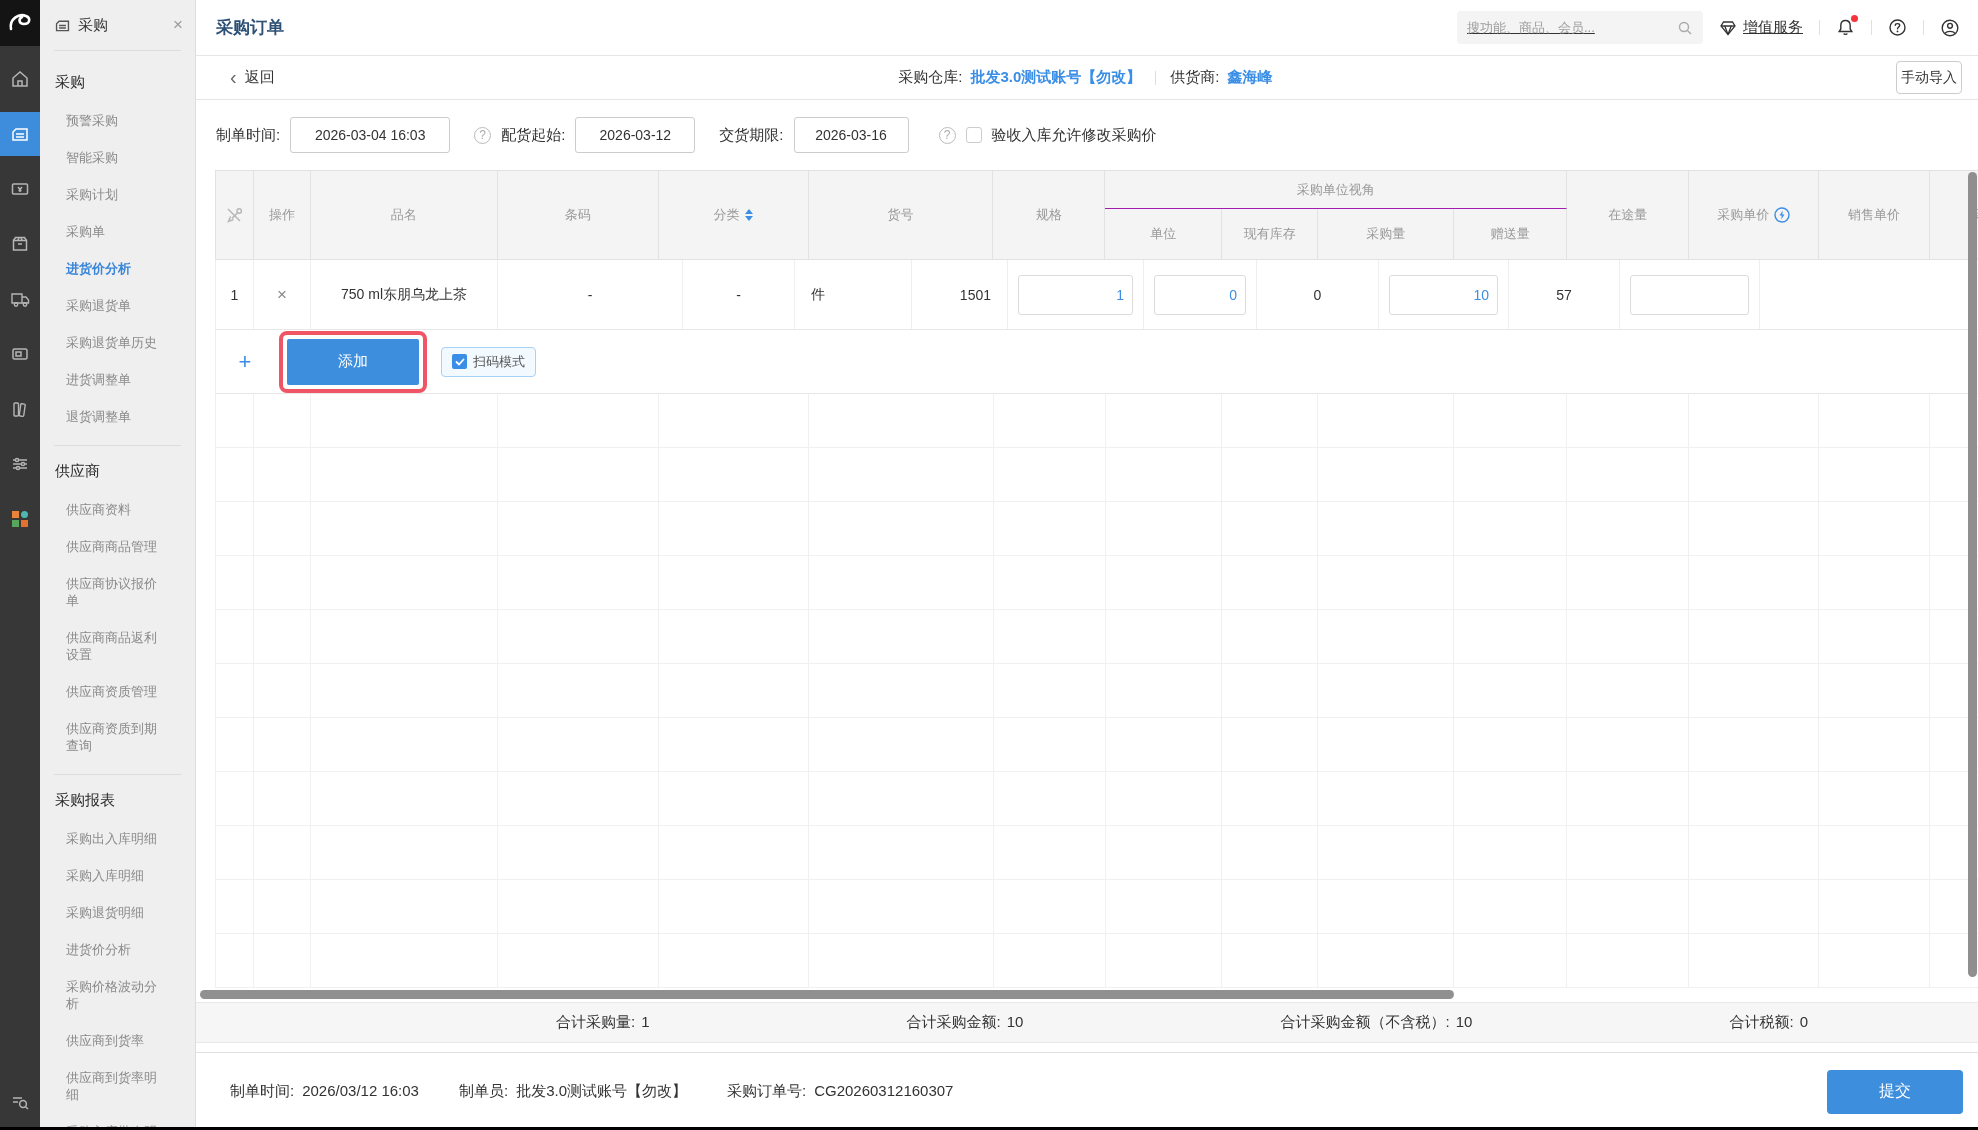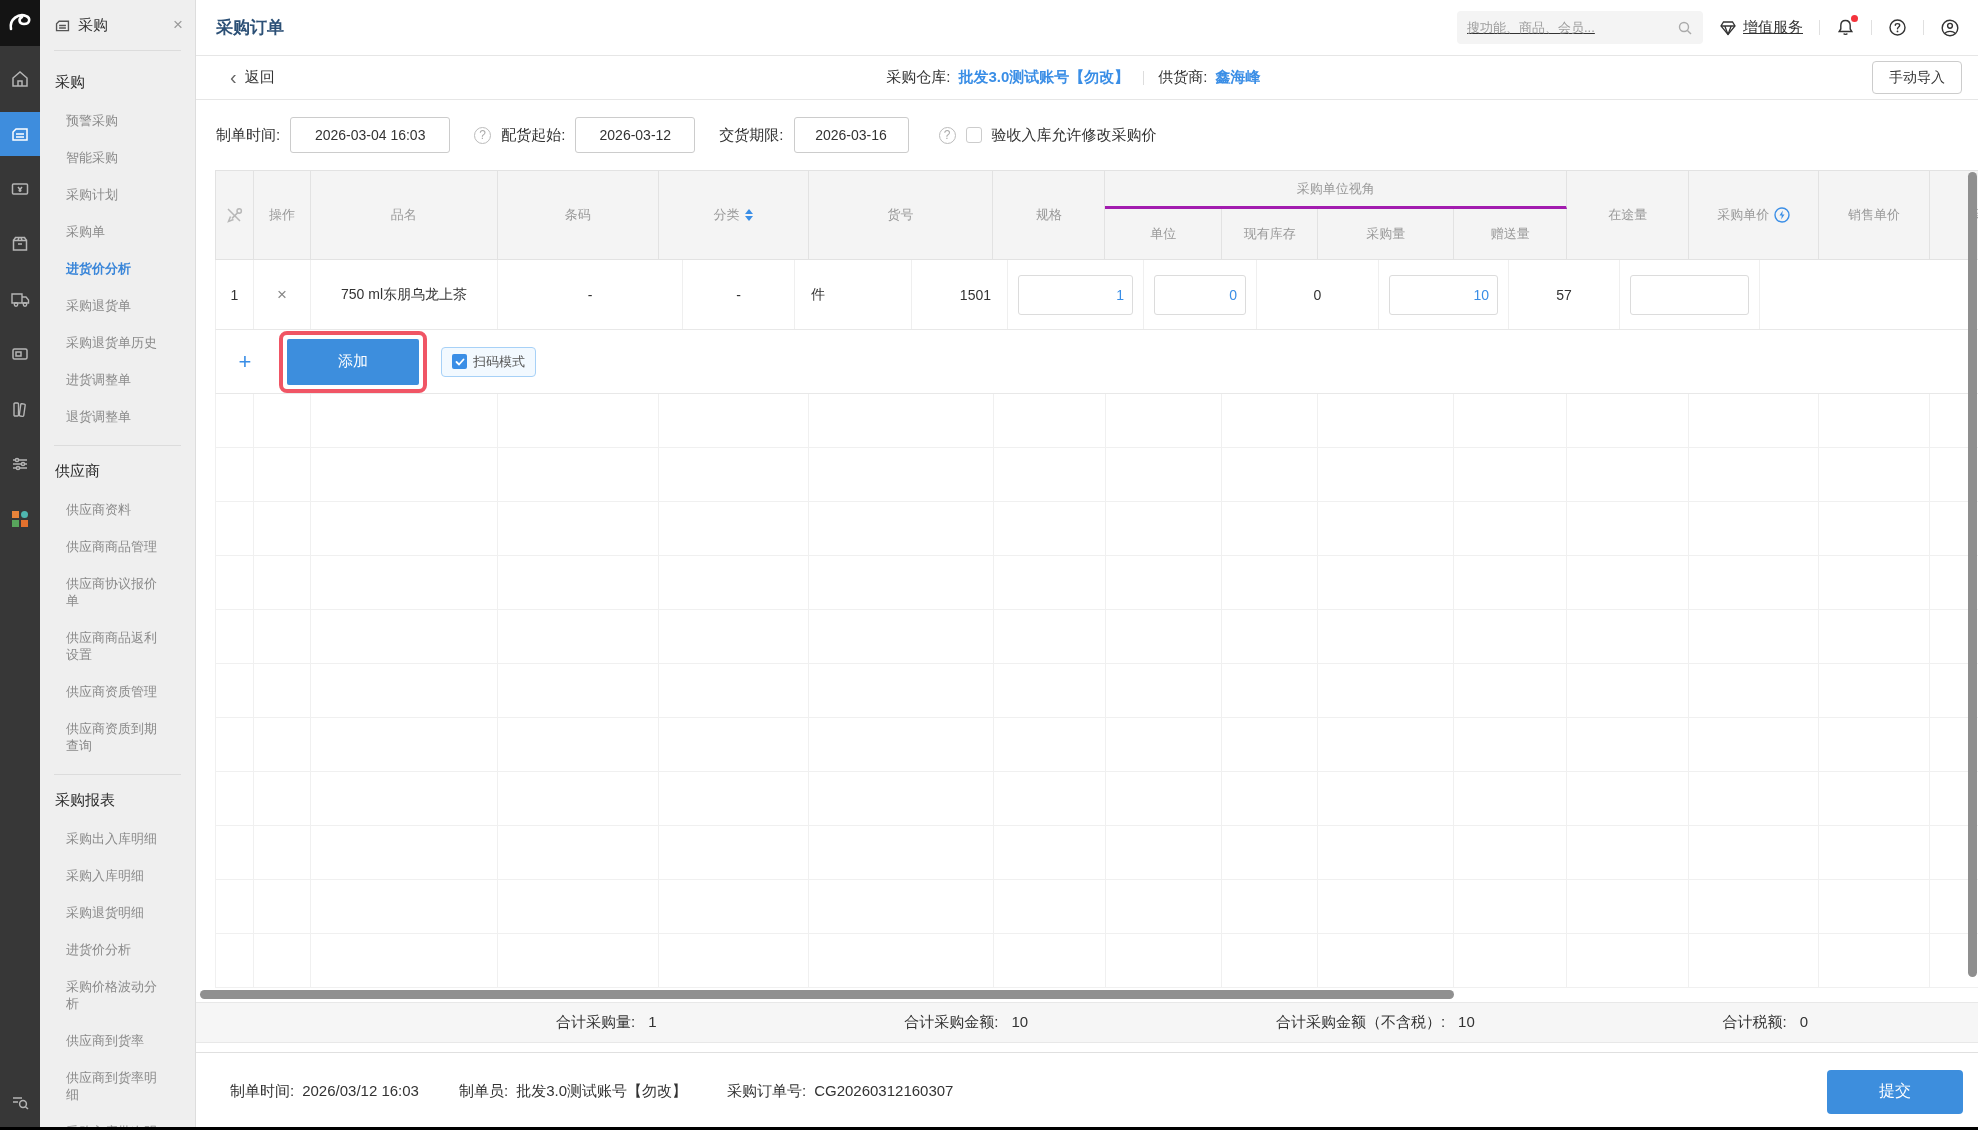--- a/index.html
+++ b/index.html
@@ -40,34 +40,34 @@
   .tb-sep { width:1px; height:15px; background:#e0e0e0; }
   .iconbtn { position:relative; display:flex; align-items:center; justify-content:center; color:#333; cursor:pointer; }
   .bell-dot { position:absolute; top:-3px; right:-3px; width:7px; height:7px; border-radius:50%; background:#f4333c; }
 
   .subbar { height:44px; display:flex; align-items:center; padding:0 16px 0 34px; border-bottom:1px solid #e6e6e6; }
   .back { display:flex; align-items:center; gap:8px; color:#333; font-size:15px; cursor:pointer; }
   .back .chev { color:#666; font-size:20px; line-height:1; transform:translateY(-1px); }
   .sub-center { flex:1; display:flex; align-items:center; justify-content:center; gap:14px; font-size:15px; }
   .blue-link { color:#3a8ee6; cursor:pointer; }
   .vdiv { width:1px; height:14px; background:#ddd; }
-  .btn-outline { height:33px; padding:0 16px; border:1px solid #ccc; border-radius:4px; background:#fff; font-size:14px; color:#333; display:flex; align-items:center; cursor:pointer; }
+  .btn-outline { height:33px; padding:0 4px; border:1px solid #ccc; border-radius:4px; background:#fff; font-size:14px; color:#333; display:flex; align-items:center; cursor:pointer; }
 
   .filterbar { height:70px; display:flex; align-items:center; padding-left:20px; gap:10px; font-size:15px; }
   .filterbar .inp { height:36px; border:1px solid #ccc; border-radius:3px; text-align:center; font-size:14px; color:#333; font-family:inherit; outline:none; }
   .qmark { width:17px; height:17px; border:1px solid #bbb; border-radius:50%; color:#aaa; font-size:12px; display:inline-flex; align-items:center; justify-content:center; flex:0 0 17px; }
   .checkbox { width:16px; height:16px; border:1px solid #ccc; border-radius:3px; background:#fff; display:inline-block; }
 
   
   .table-clip { margin-left:19px; width:calc(100% - 19px); overflow:hidden; }
   .tbl { width:1855px; }
   .thead { display:flex; background:#f4f4f4; border-top:1px solid #e2e2e2; border-left:1px solid #e2e2e2; border-bottom:1px solid #e2e2e2; height:90px; color:#999; font-size:13px; }
   .th { border-right:1px solid #e2e2e2; display:flex; align-items:center; justify-content:center; gap:5px; height:100%; }
   .group { display:flex; flex-direction:column; }
-  .group-title { height:38px; display:flex; align-items:center; justify-content:center; border-right:1px solid #e2e2e2; border-bottom:3px solid #a21caf; }
+  .group-title { height:38px; display:flex; align-items:center; justify-content:center; border-right:1px solid #e2e2e2; border-bottom:1px solid #a21caf; }
   .group-cols { display:flex; flex:1; }
   .group-cols .th { height:auto; }
 
   .c0{width:38px}.c1{width:57px}.c2{width:187px}.c3{width:161px}.c4{width:150px}
   .c5{width:185px}.c6{width:112px}.c7{width:117px}.c8{width:96px}.c9{width:136px}
   .c10{width:113px}.c11{width:122px}.c12{width:130px}.c13{width:111px}.c14{width:140px}
   .gw{width:462px}
 
   .trow { display:flex; height:70px; border-left:1px solid #eee; border-bottom:1px solid #e8e8e8; align-items:stretch; background:#fff; }
   .td { border-right:1px solid #efefef; display:flex; align-items:center; justify-content:center; font-size:14px; color:#333; }
@@ -92,21 +92,21 @@
   .ecell { border-right:1px solid #f0f0f0; height:100%; }
 
   
   .hscroll { height:10px; margin:2px 0 0 2px; position:relative; background:#fff; }
   .hthumb { position:absolute; left:2px; top:0; width:1254px; height:9px; background:#909090; border-radius:5px; }
   .vscroll { position:absolute; right:0; top:170px; width:10px; height:818px; }
   .vthumb { position:absolute; top:2px; right:1px; width:9px; height:805px; background:#8f8f8f; border-radius:5px; }
 
   
   .totals { height:41px; background:#f6f6f6; border-top:1px solid #e8e8e8; border-bottom:1px solid #e8e8e8; display:flex; align-items:center; justify-content:space-between; padding:0 170px 0 360px; font-size:15px; color:#333; margin-top:2px; }
-  .totals .t-item { display:flex; gap:13px; }
+  .totals .t-item { display:flex; gap:6px; }
   .footer { margin-top:auto; height:78px; border-top:1px solid #e0e0e0; display:flex; align-items:center; padding:0 15px 0 34px; gap:40px; font-size:15px; color:#333; background:#fff; }
   .f-item { display:flex; gap:8px; }
   .btn-submit { margin-left:auto; width:136px; height:44px; background:#3d8edd; color:#fff; border:none; border-radius:4px; font-size:16px; font-family:inherit; cursor:pointer; }
   .bottom-line { position:absolute; left:0; bottom:0; width:100%; height:3px; background:#000; }
 
   svg { display:block; }
 </style>
 </head>
 <body>
 

